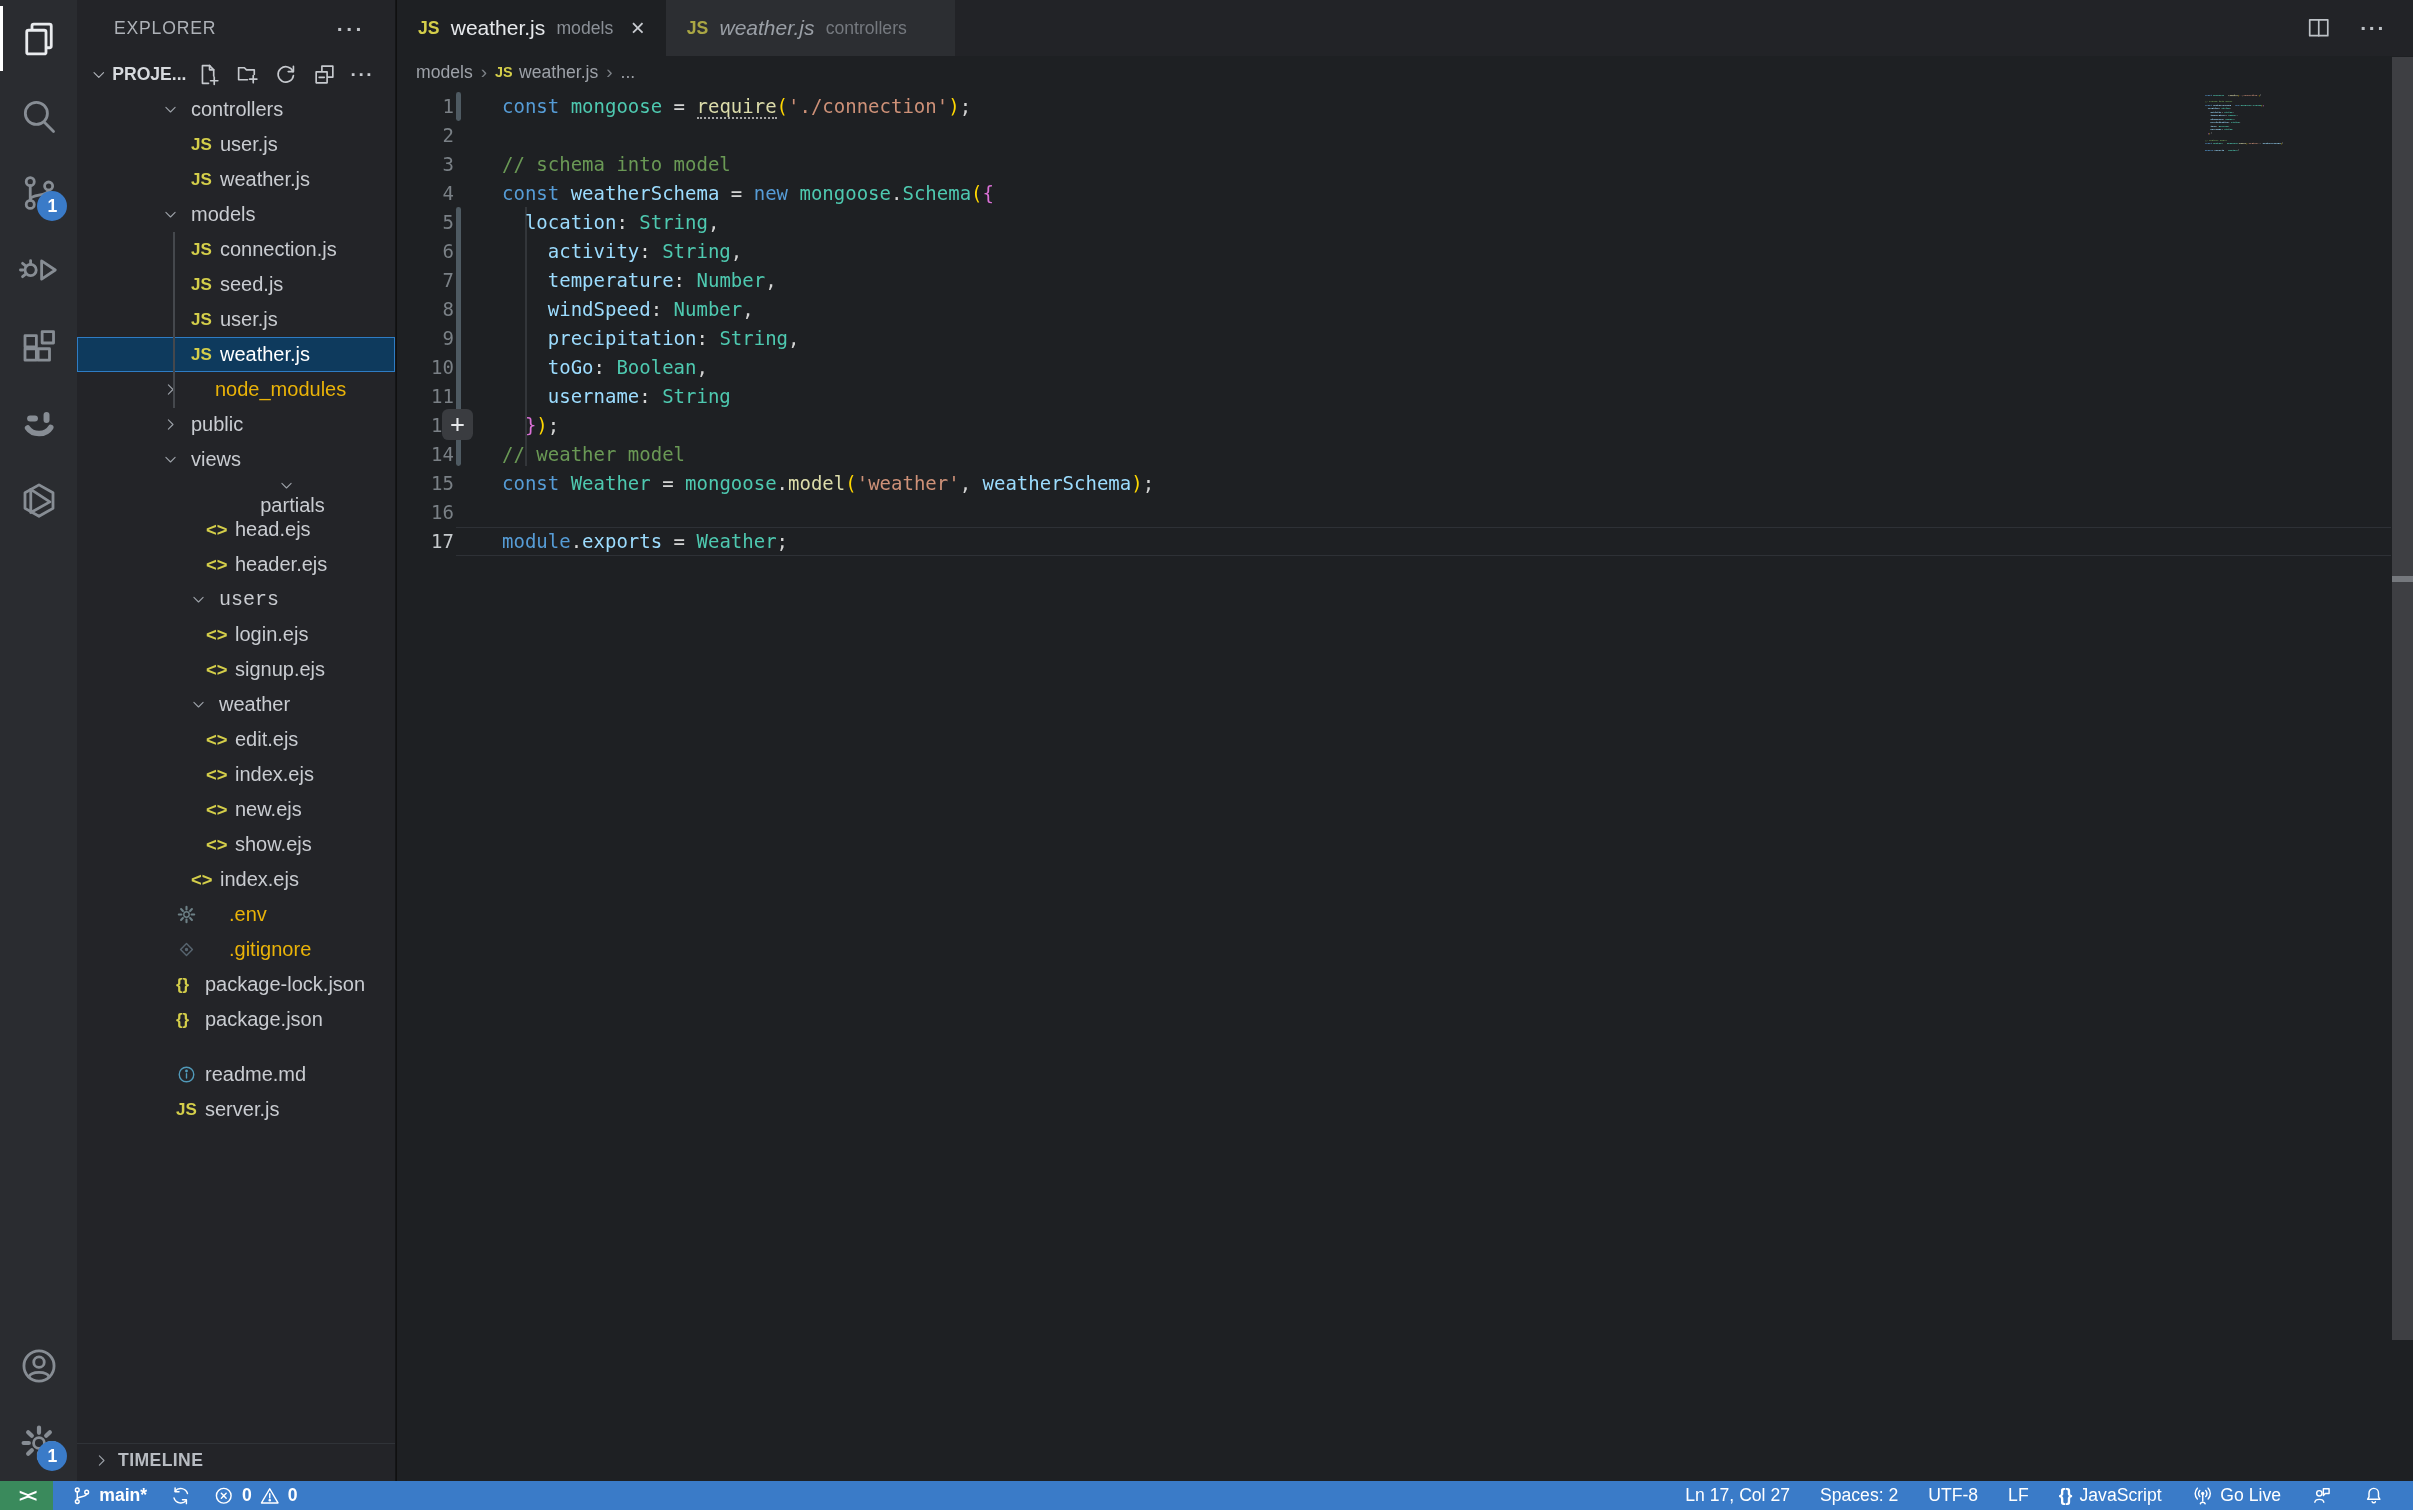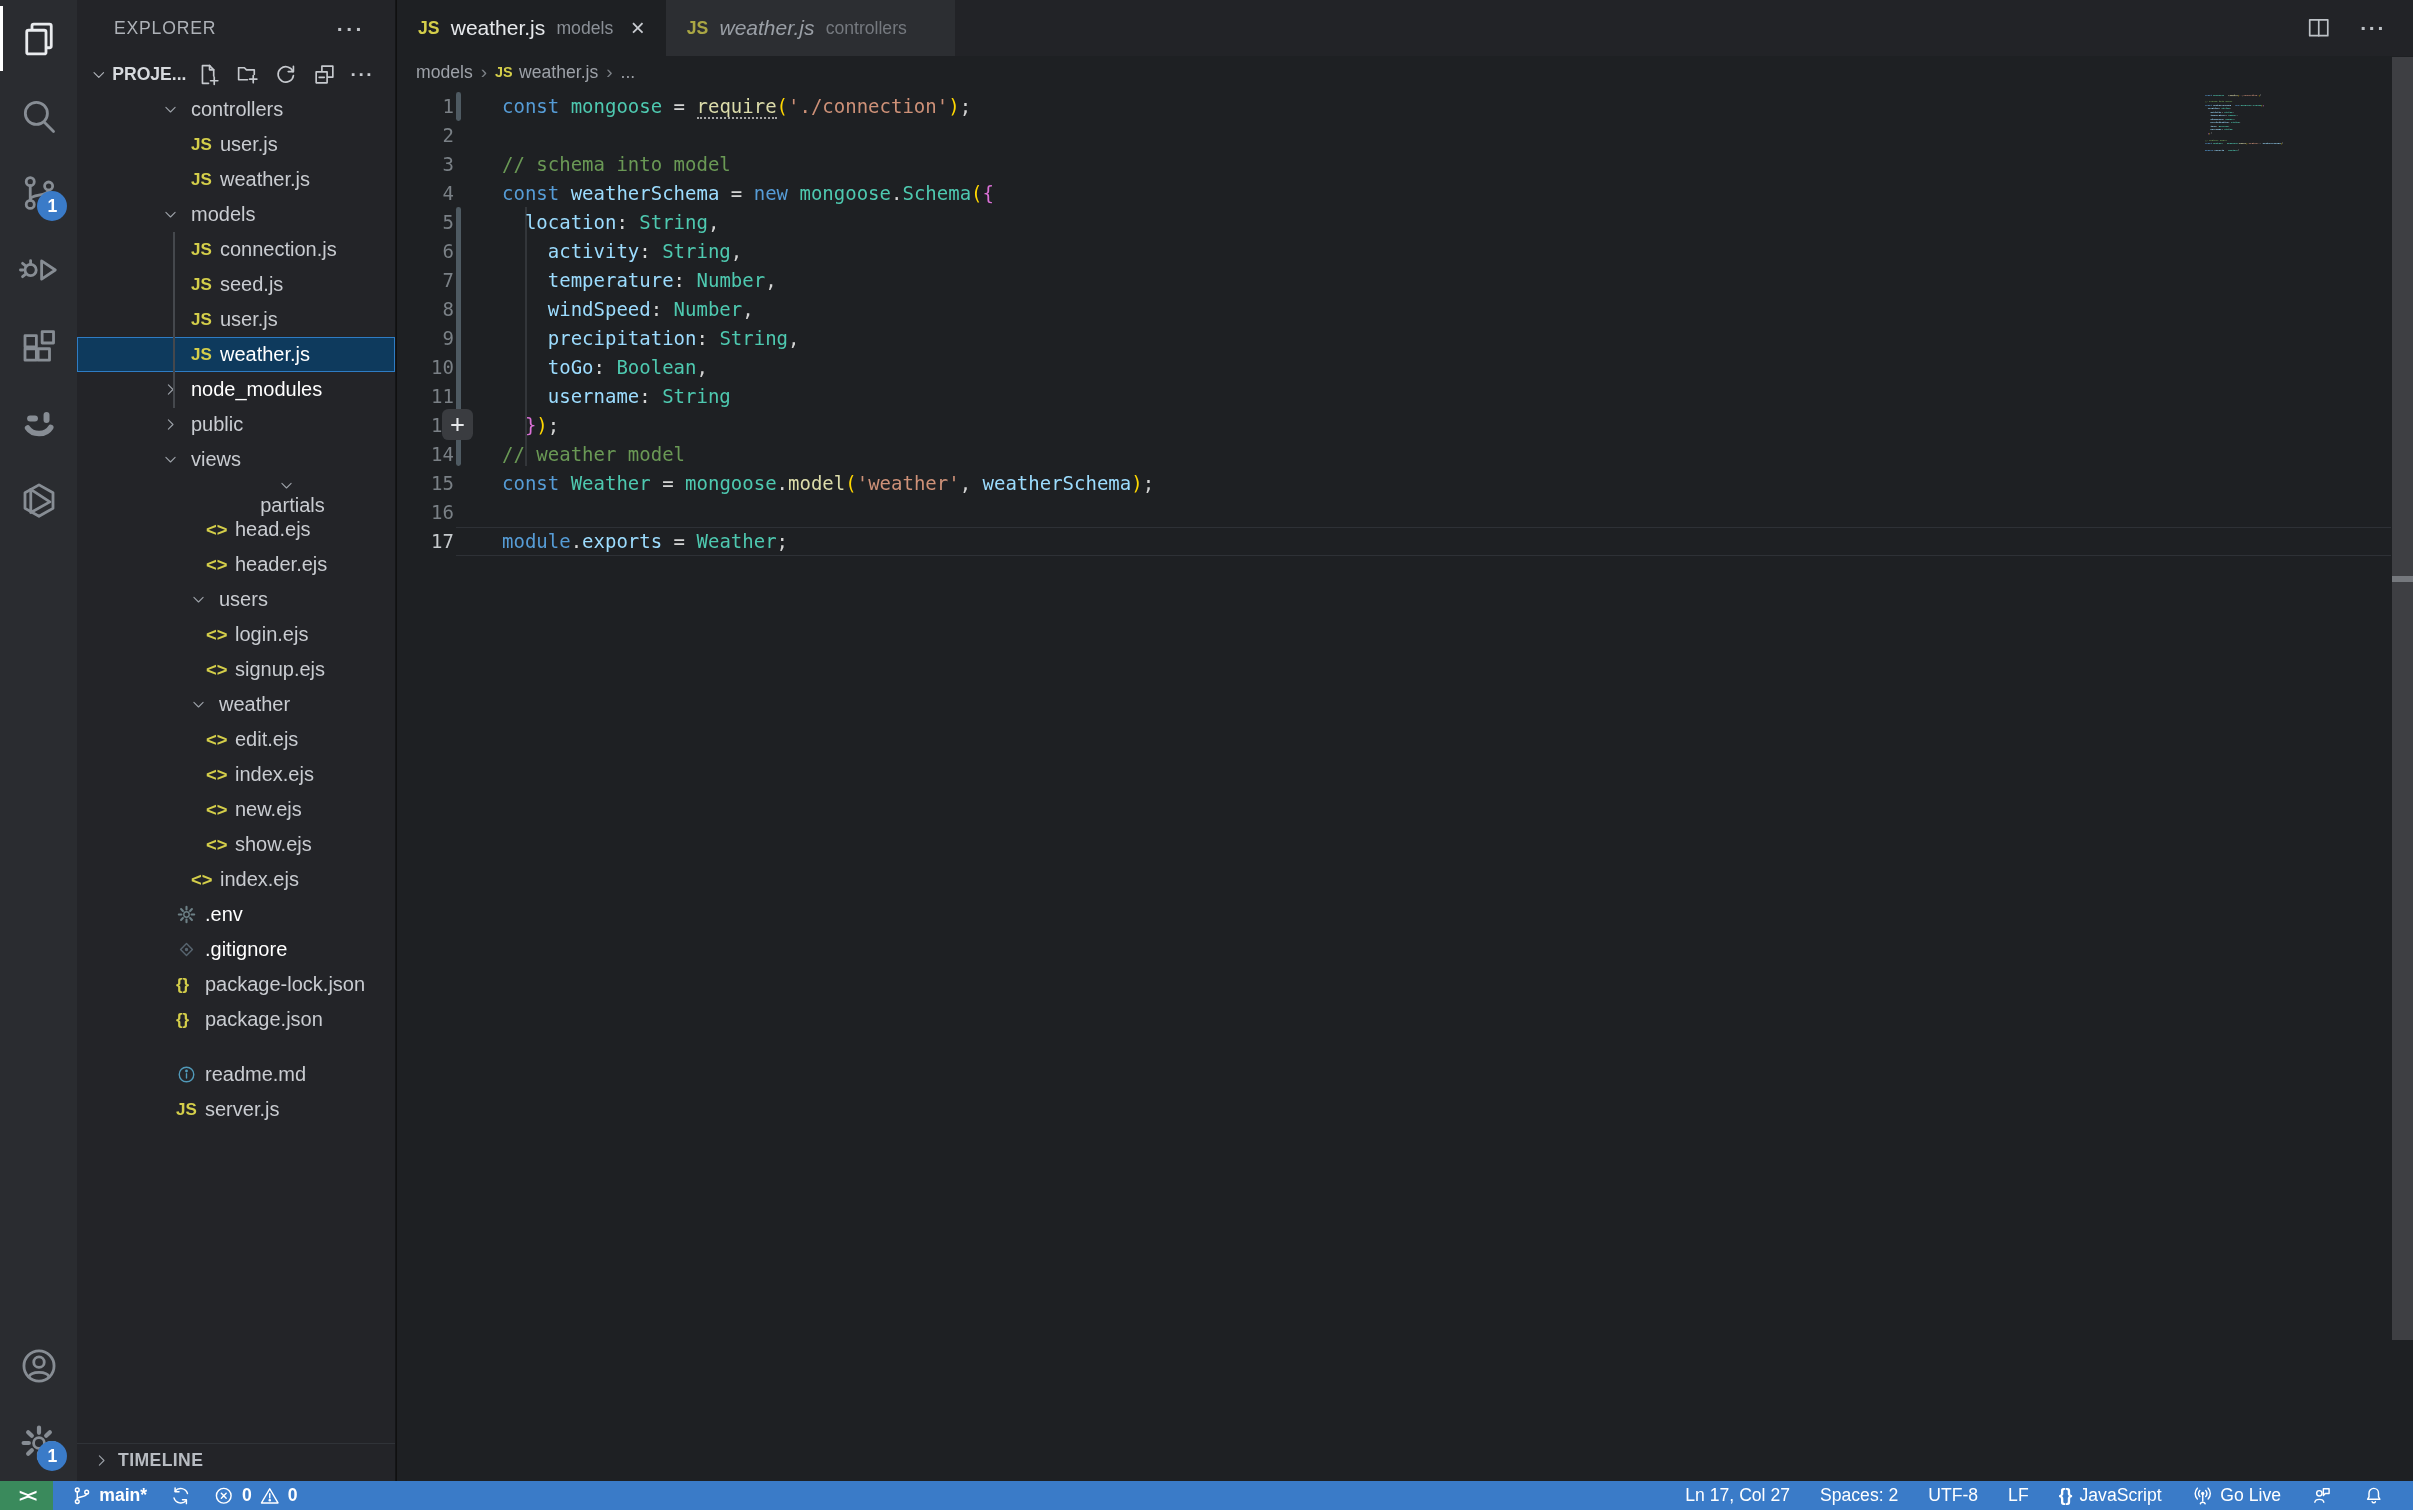--- a/index.html
+++ b/index.html
@@ -31,21 +31,21 @@
   .proj-label{font-weight:bold;font-size:17.6px;margin-left:1.6px;white-space:nowrap;}
   .proj-actions{display:flex;align-items:center;gap:13.6px;margin-left:9.6px;color:#c6c9ce;}
   .proj-actions svg{width:25px;height:25px;cursor:pointer;}
   .proj-actions .txt-ico{font-size:19px;font-weight:bold;letter-spacing:1.6px;cursor:pointer;}
   .tree{position:relative;}
   .trow{position:relative;height:35px;display:flex;align-items:center;font-size:20px;color:#c9ccd1;
         box-sizing:border-box;cursor:pointer;white-space:nowrap;}
   .trow .chev{width:29px;flex:none;display:flex;color:#9ba0a7;}
   .trow .chev svg{width:17px;height:17px;}
   .trow .ficon{width:29px;flex:none;display:flex;align-items:center;font-weight:bold;}
-  .trow.dim{color:#ffffff;}
+  .trow.dim{color:#eab308;gap:24px;}
   .trow.selected{background:var(--selection_bg);color:#ffffff;}
   .trow.selected::after{content:"";position:absolute;inset:0;border:1.6px solid var(--selection_border);pointer-events:none;}
   .tree-guide{position:absolute;left:96px;width:1.6px;background:#45484d;z-index:3;pointer-events:none;}
   .timeline-row{position:absolute;left:0;right:0;bottom:3.2px;height:35px;border-top:1.6px solid #303338;
                 display:flex;align-items:center;padding-left:16px;box-sizing:border-box;cursor:pointer;}
   .timeline-row .chev{color:#9ba0a7;display:flex;margin-right:8px;}
   .timeline-row .chev svg{width:17px;height:17px;}
   .timeline-label{font-size:17.6px;font-weight:bold;color:#b8bcc2;letter-spacing:0.4px;}
   
   .editor{position:absolute;left:397px;right:0;top:0;bottom:29px;background:var(--editor_bg);}
@@ -317,21 +317,21 @@
         <span>partials</span>
       </div>
       <div class="trow" style="padding-left: 129px;">
         <span class="ficon" style="color: var(--ejs_icon); font-size: 18.4px;">&lt;&gt;</span>
         <span>head.ejs</span>
       </div>
       <div class="trow" style="padding-left: 129px;">
         <span class="ficon" style="color: var(--ejs_icon); font-size: 18.4px;">&lt;&gt;</span>
         <span>header.ejs</span>
       </div>
-      <div class="trow" style="padding-left: 113px;">
+      <div class="trow" style="padding-left: 113px; font-family: Liberation Mono, monospace;">
         <span class="chev">
           <svg viewBox="0 0 24 24" fill="none" stroke="currentColor" stroke-width="1.6" stroke-linecap="round" stroke-linejoin="round">
             <path d="M5.5 9 12 15.5 18.5 9"></path>
           </svg>
         </span>
         <span>users</span>
       </div>
       <div class="trow" style="padding-left: 129px;">
         <span class="ficon" style="color: var(--ejs_icon); font-size: 18.4px;">&lt;&gt;</span>
         <span>login.ejs</span>

